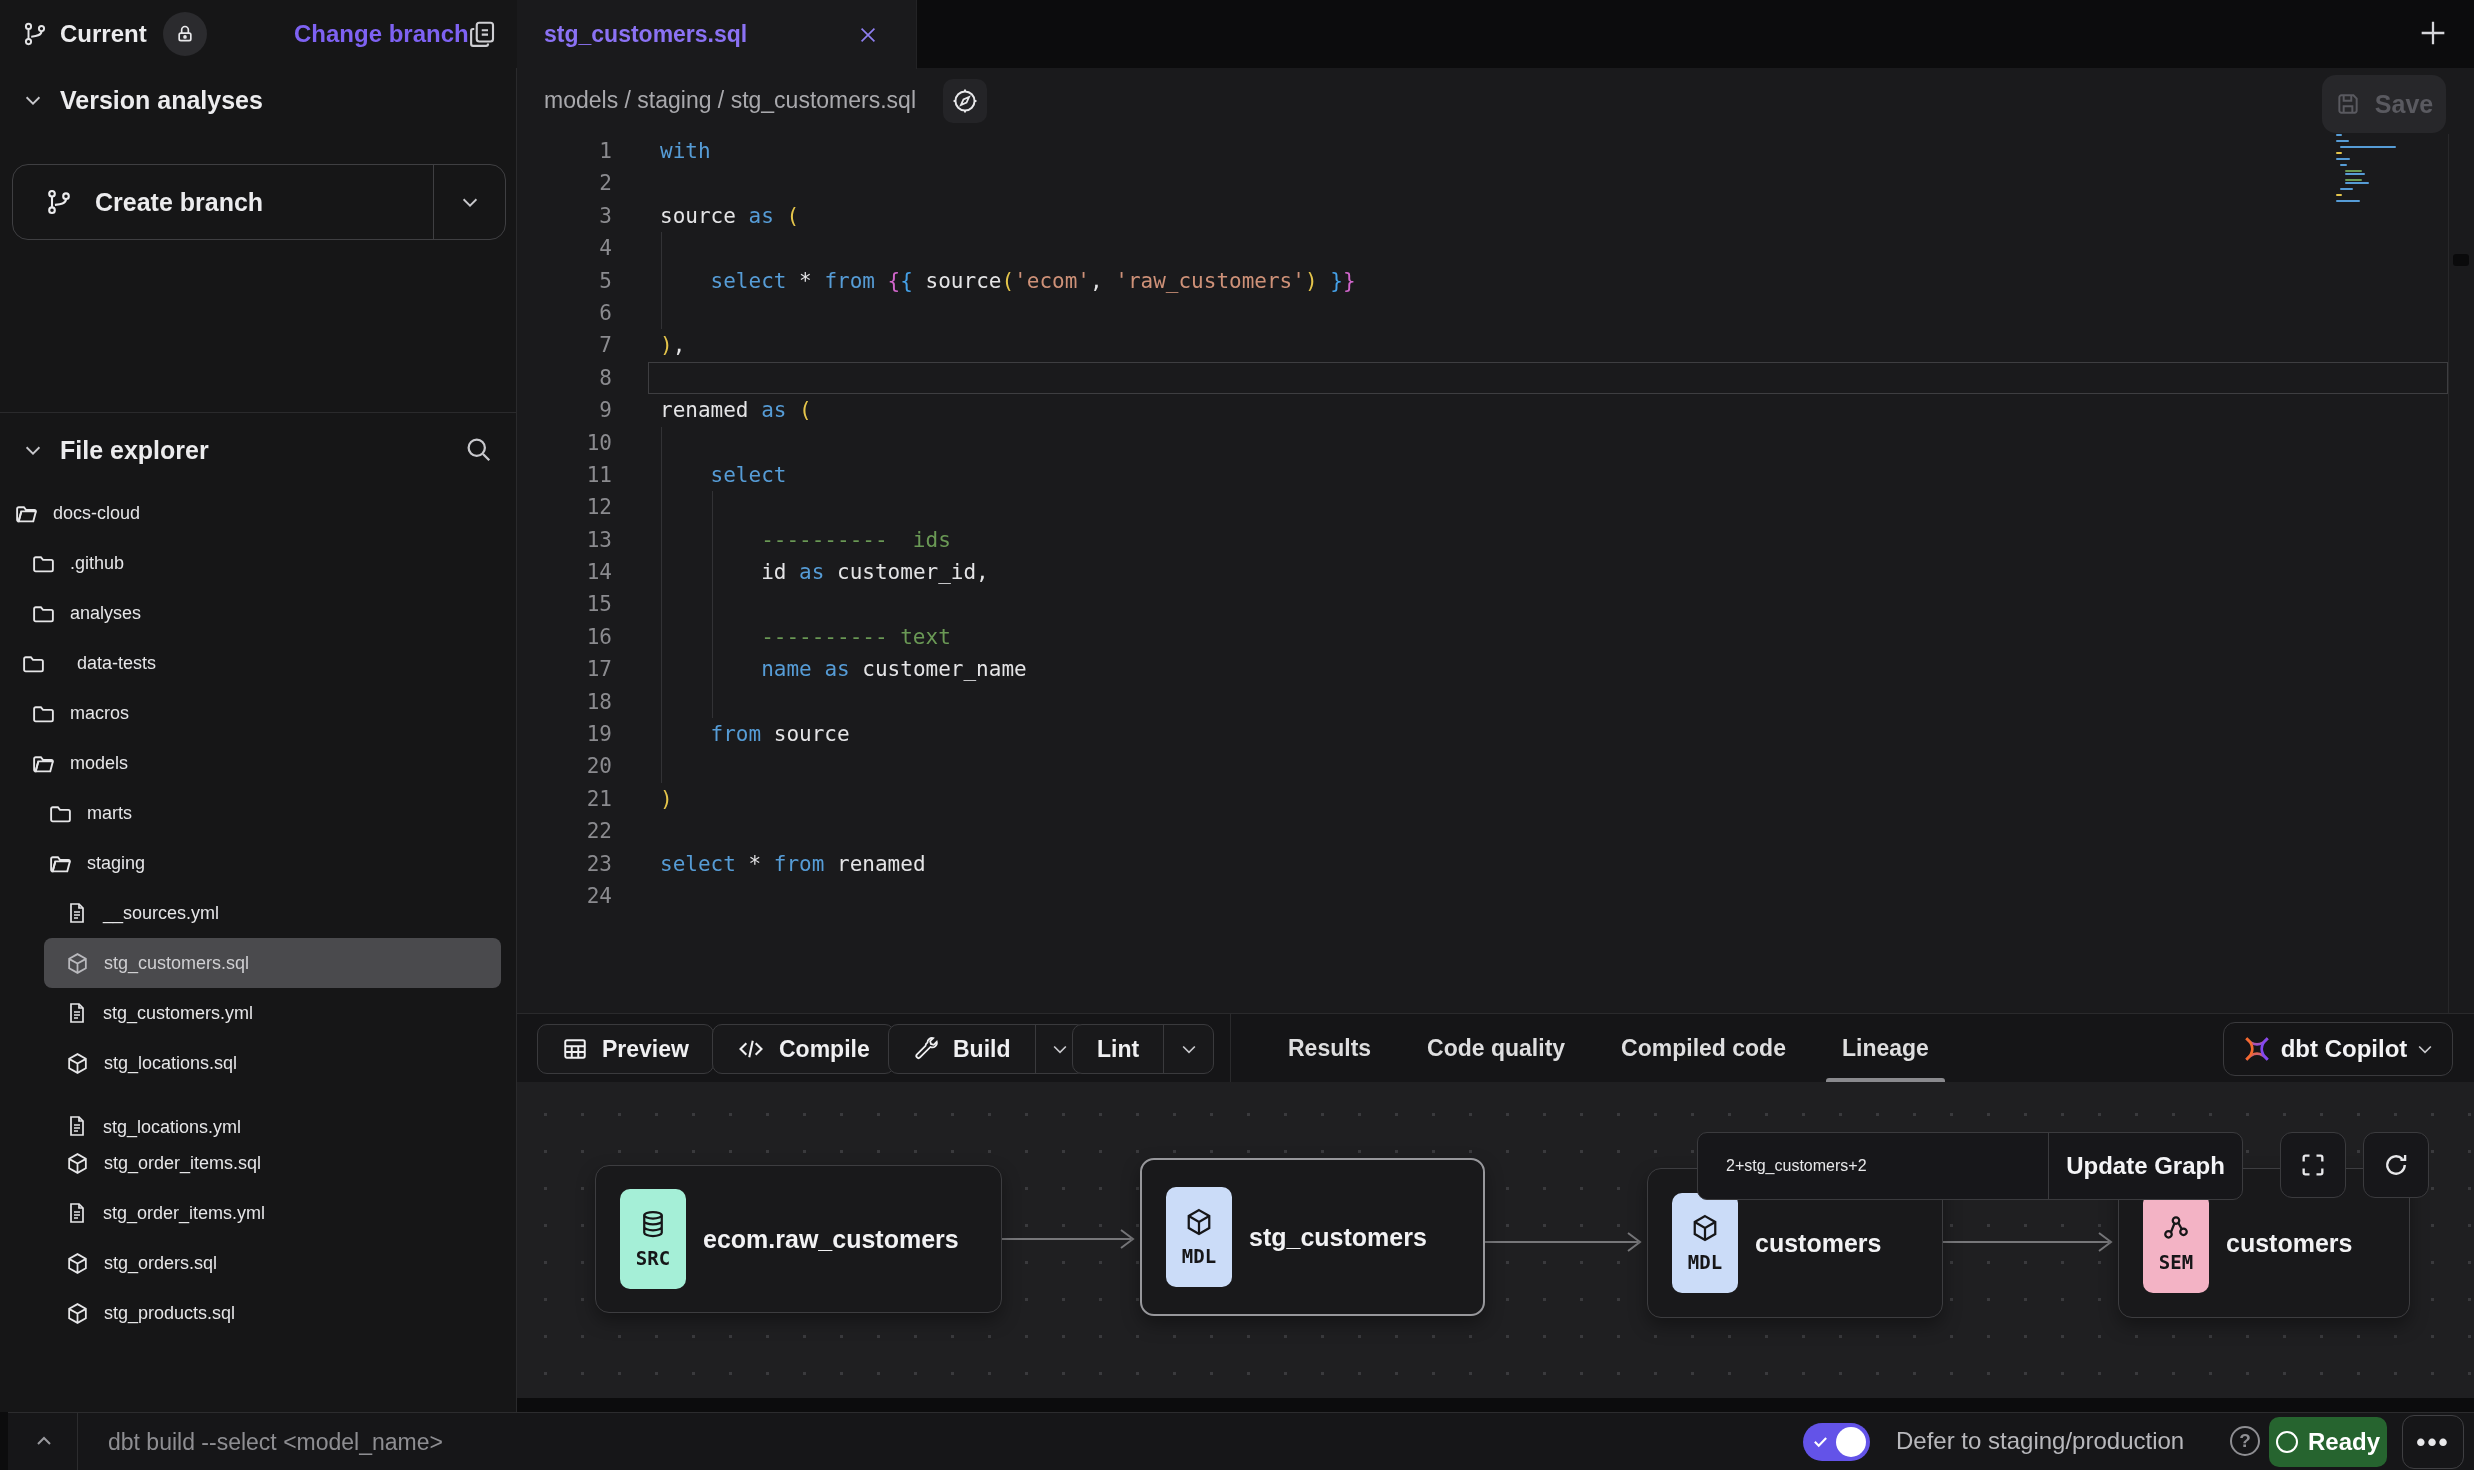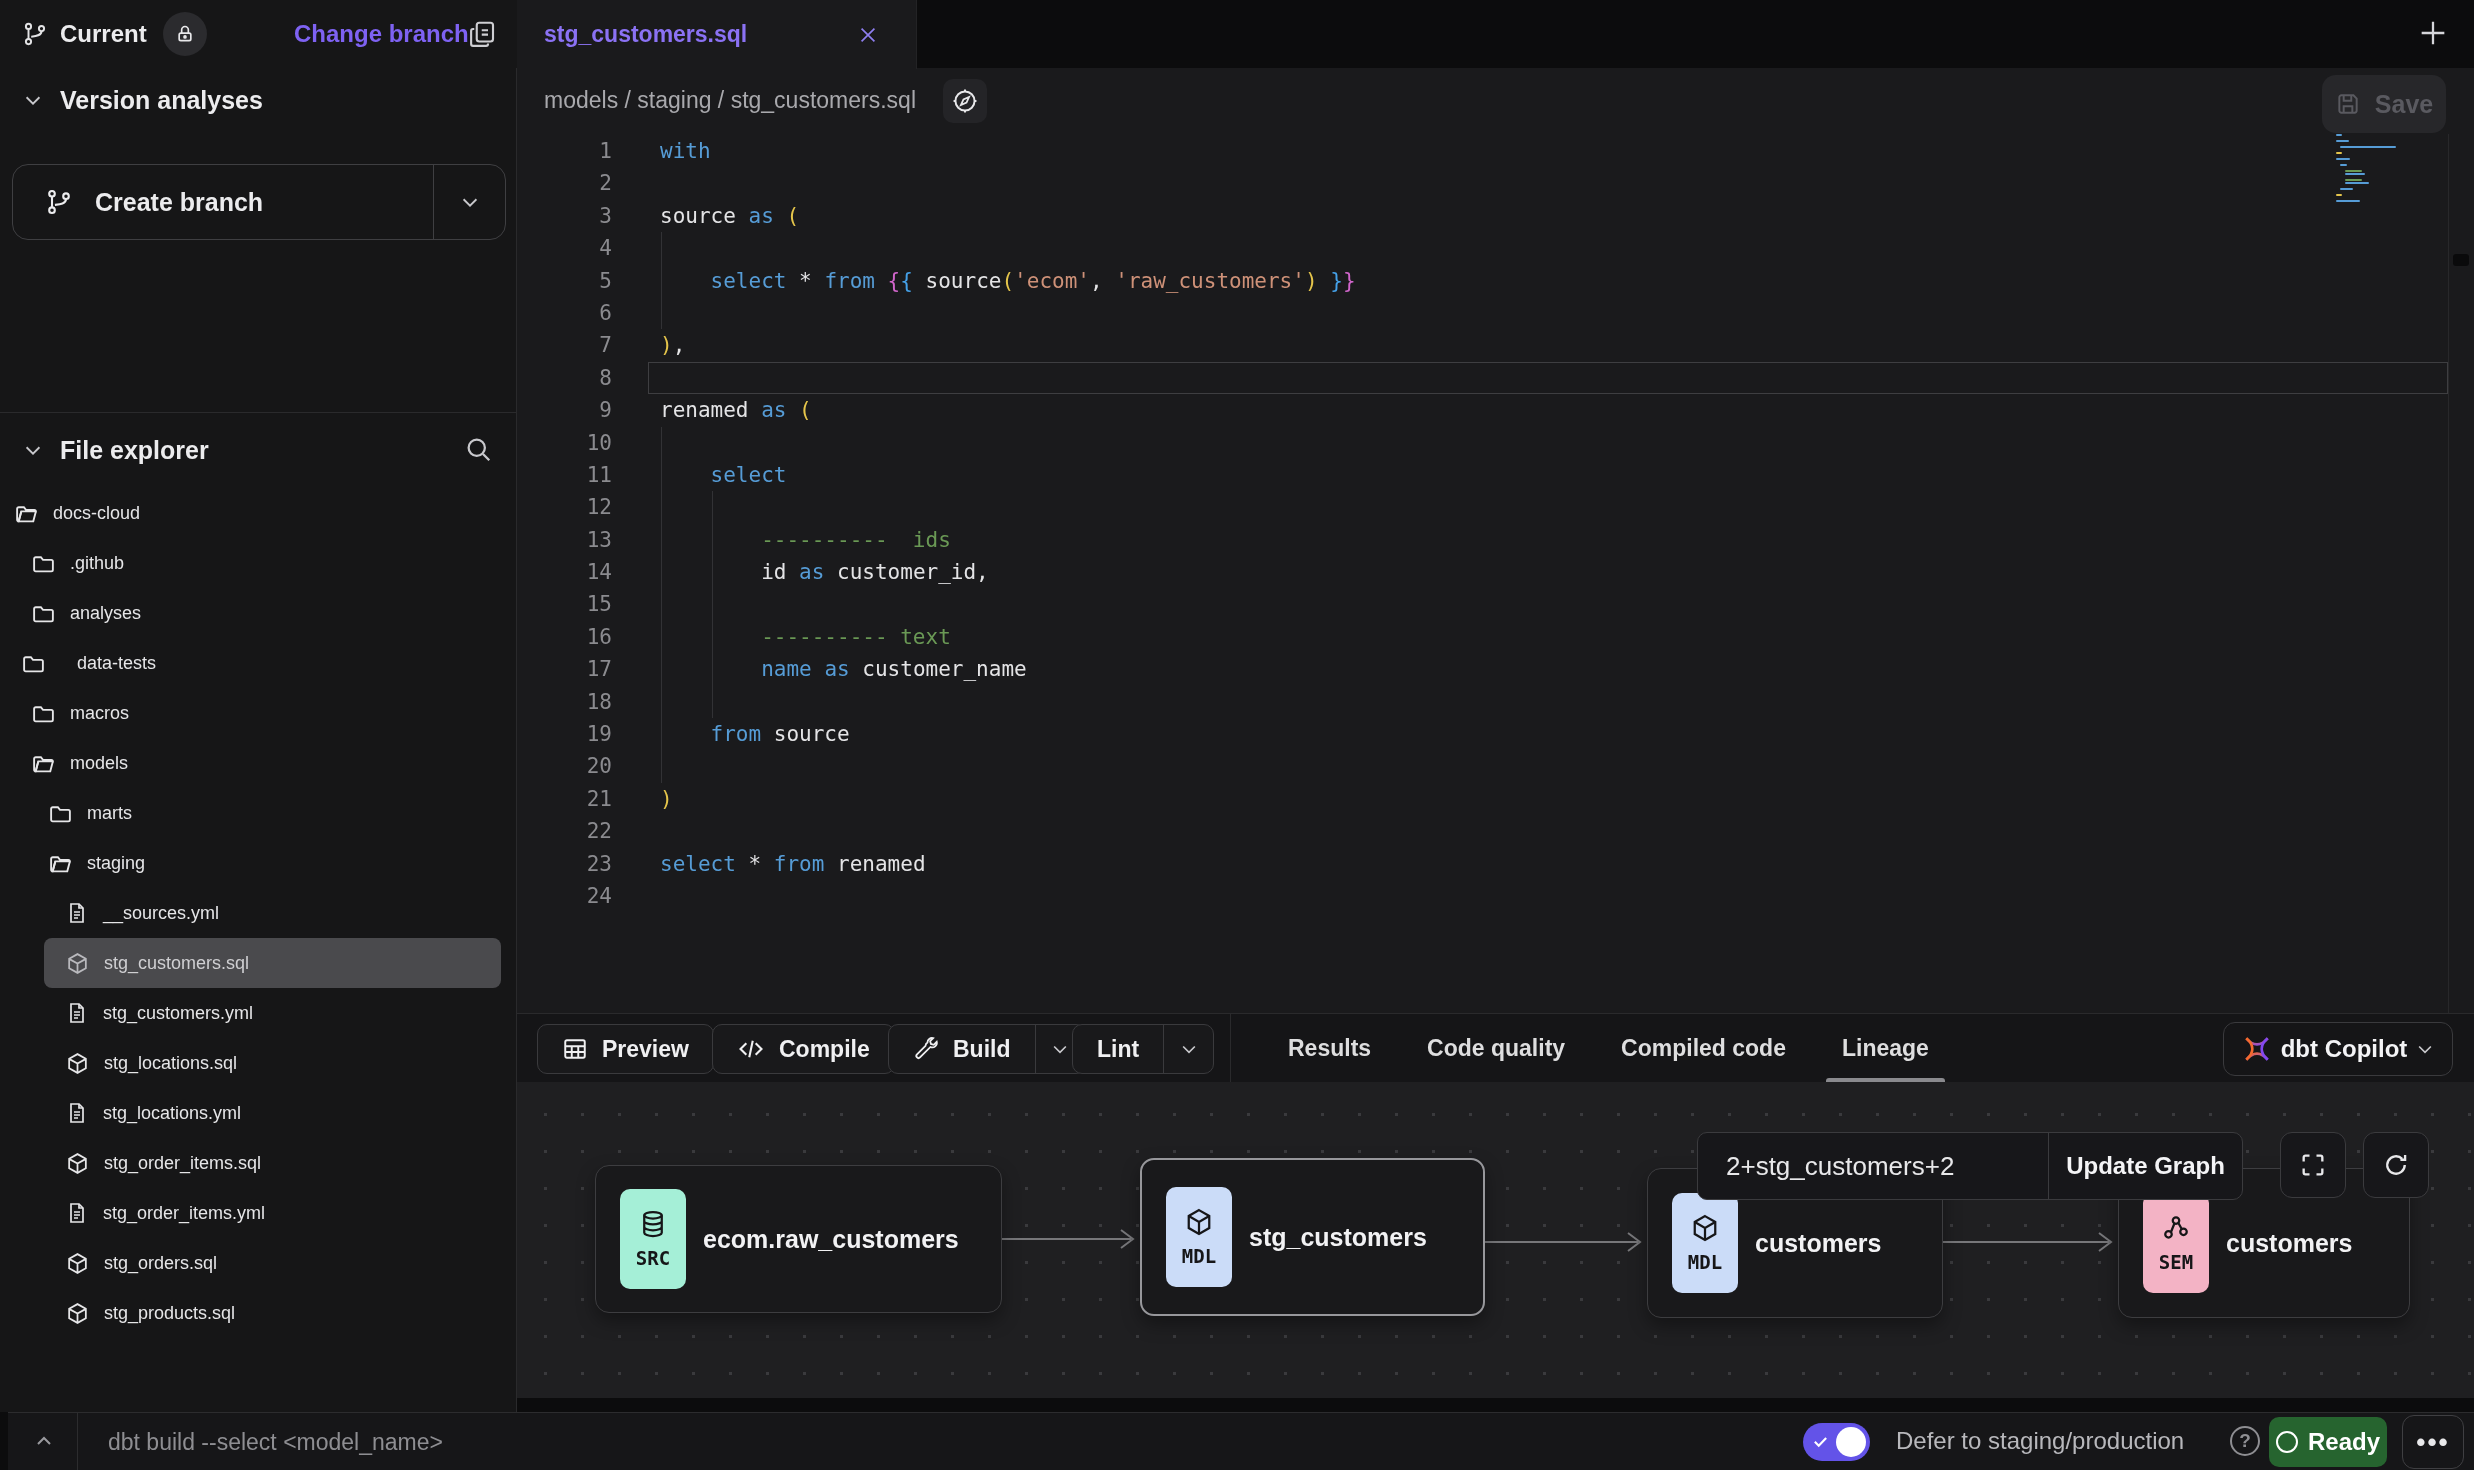--- a/index.html
+++ b/index.html
@@ -101,21 +101,21 @@
     display:flex; align-items:center; box-shadow:0 8px 18px rgba(0,0,0,.35); cursor:pointer;
   }
   .lnode.sel { border:2px solid #97979b; }
   .lbadge { margin-left:24px; width:66px; height:100px; border-radius:10px; display:flex; flex-direction:column; align-items:center; justify-content:center; gap:8px; color:#161618; flex:0 0 auto; }
   .lbadge .btxt { font-family:"DejaVu Sans Mono", monospace; font-size:19px; font-weight:700; }
   .ltitle { margin-left:17px; font-size:25px; font-weight:600; color:#f2f2f4; white-space:nowrap; }
   .selector-group {
     position:absolute; left:1180px; top:50px; width:546px; height:68px; background:#17171a;
     border:1px solid #3b3b3e; border-radius:10px; display:flex; z-index:5;
   }
-  .selector-input { width:350px; background:transparent; border:none; outline:none; color:#e8e8ea; font-size:26px; padding:0 0 0 28px; font-family:"Liberation Sans", sans-serif; }
+  .selector-input { width:350px; background:transparent; border:none; outline:none; color:#e8e8ea; font-size:16px; padding:0 0 0 28px; font-family:"Liberation Sans", sans-serif; }
   .update-graph { flex:1; border:none; border-left:1px solid #3b3b3e; background:transparent; color:#f4f4f6; font-size:24px; font-weight:600; cursor:pointer; font-family:"Liberation Sans", sans-serif; }
   .icon-sq {
     position:absolute; top:50px; width:66px; height:66px; border-radius:12px; background:#17171a;
     border:1px solid #3b3b3e; display:flex; align-items:center; justify-content:center; color:#e8e8ea; cursor:pointer; z-index:5;
   }
 
   
   #statusbar { position:absolute; left:8px; top:1412px; width:2474px; height:58px; background:#161618; border-top:1px solid #2c2c2e; }
   .sb-chev { position:absolute; left:24px; top:17px; color:#9a9a9e; cursor:pointer; }
   .sb-div { position:absolute; left:69px; top:0; bottom:0; width:1px; background:#2c2c2e; }
@@ -315,21 +315,21 @@
         </div>
         <div class="tree-row" style="padding-left: 65px;">
           <span class="ticon">
             <svg width="25" height="25" viewBox="0 0 24 24" fill="none" stroke="currentColor" stroke-width="1.7">
               <path d="M12 3l8 4.5v9L12 21l-8-4.5v-9z"></path>
               <path d="M4.3 7.8L12 12l7.7-4.2M12 21v-9"></path>
             </svg>
           </span>
           <span class="tlabel">stg_locations.sql</span>
         </div>
-        <div class="tree-row" style="padding-left: 65px;">
+        <div class="tree-row" style="padding-left: 65px; align-items: flex-end;">
           <span class="ticon">
             <svg width="24" height="24" viewBox="0 0 24 24" fill="none" stroke="currentColor" stroke-width="1.7">
               <path d="M6 3h8l4 4v14H6z"></path>
               <path d="M14 3v4h4M9 11h6M9 14h6M9 17h4"></path>
             </svg>
           </span>
           <span class="tlabel">stg_locations.yml</span>
         </div>
         <div class="tree-row" style="padding-left: 65px;">
           <span class="ticon">

